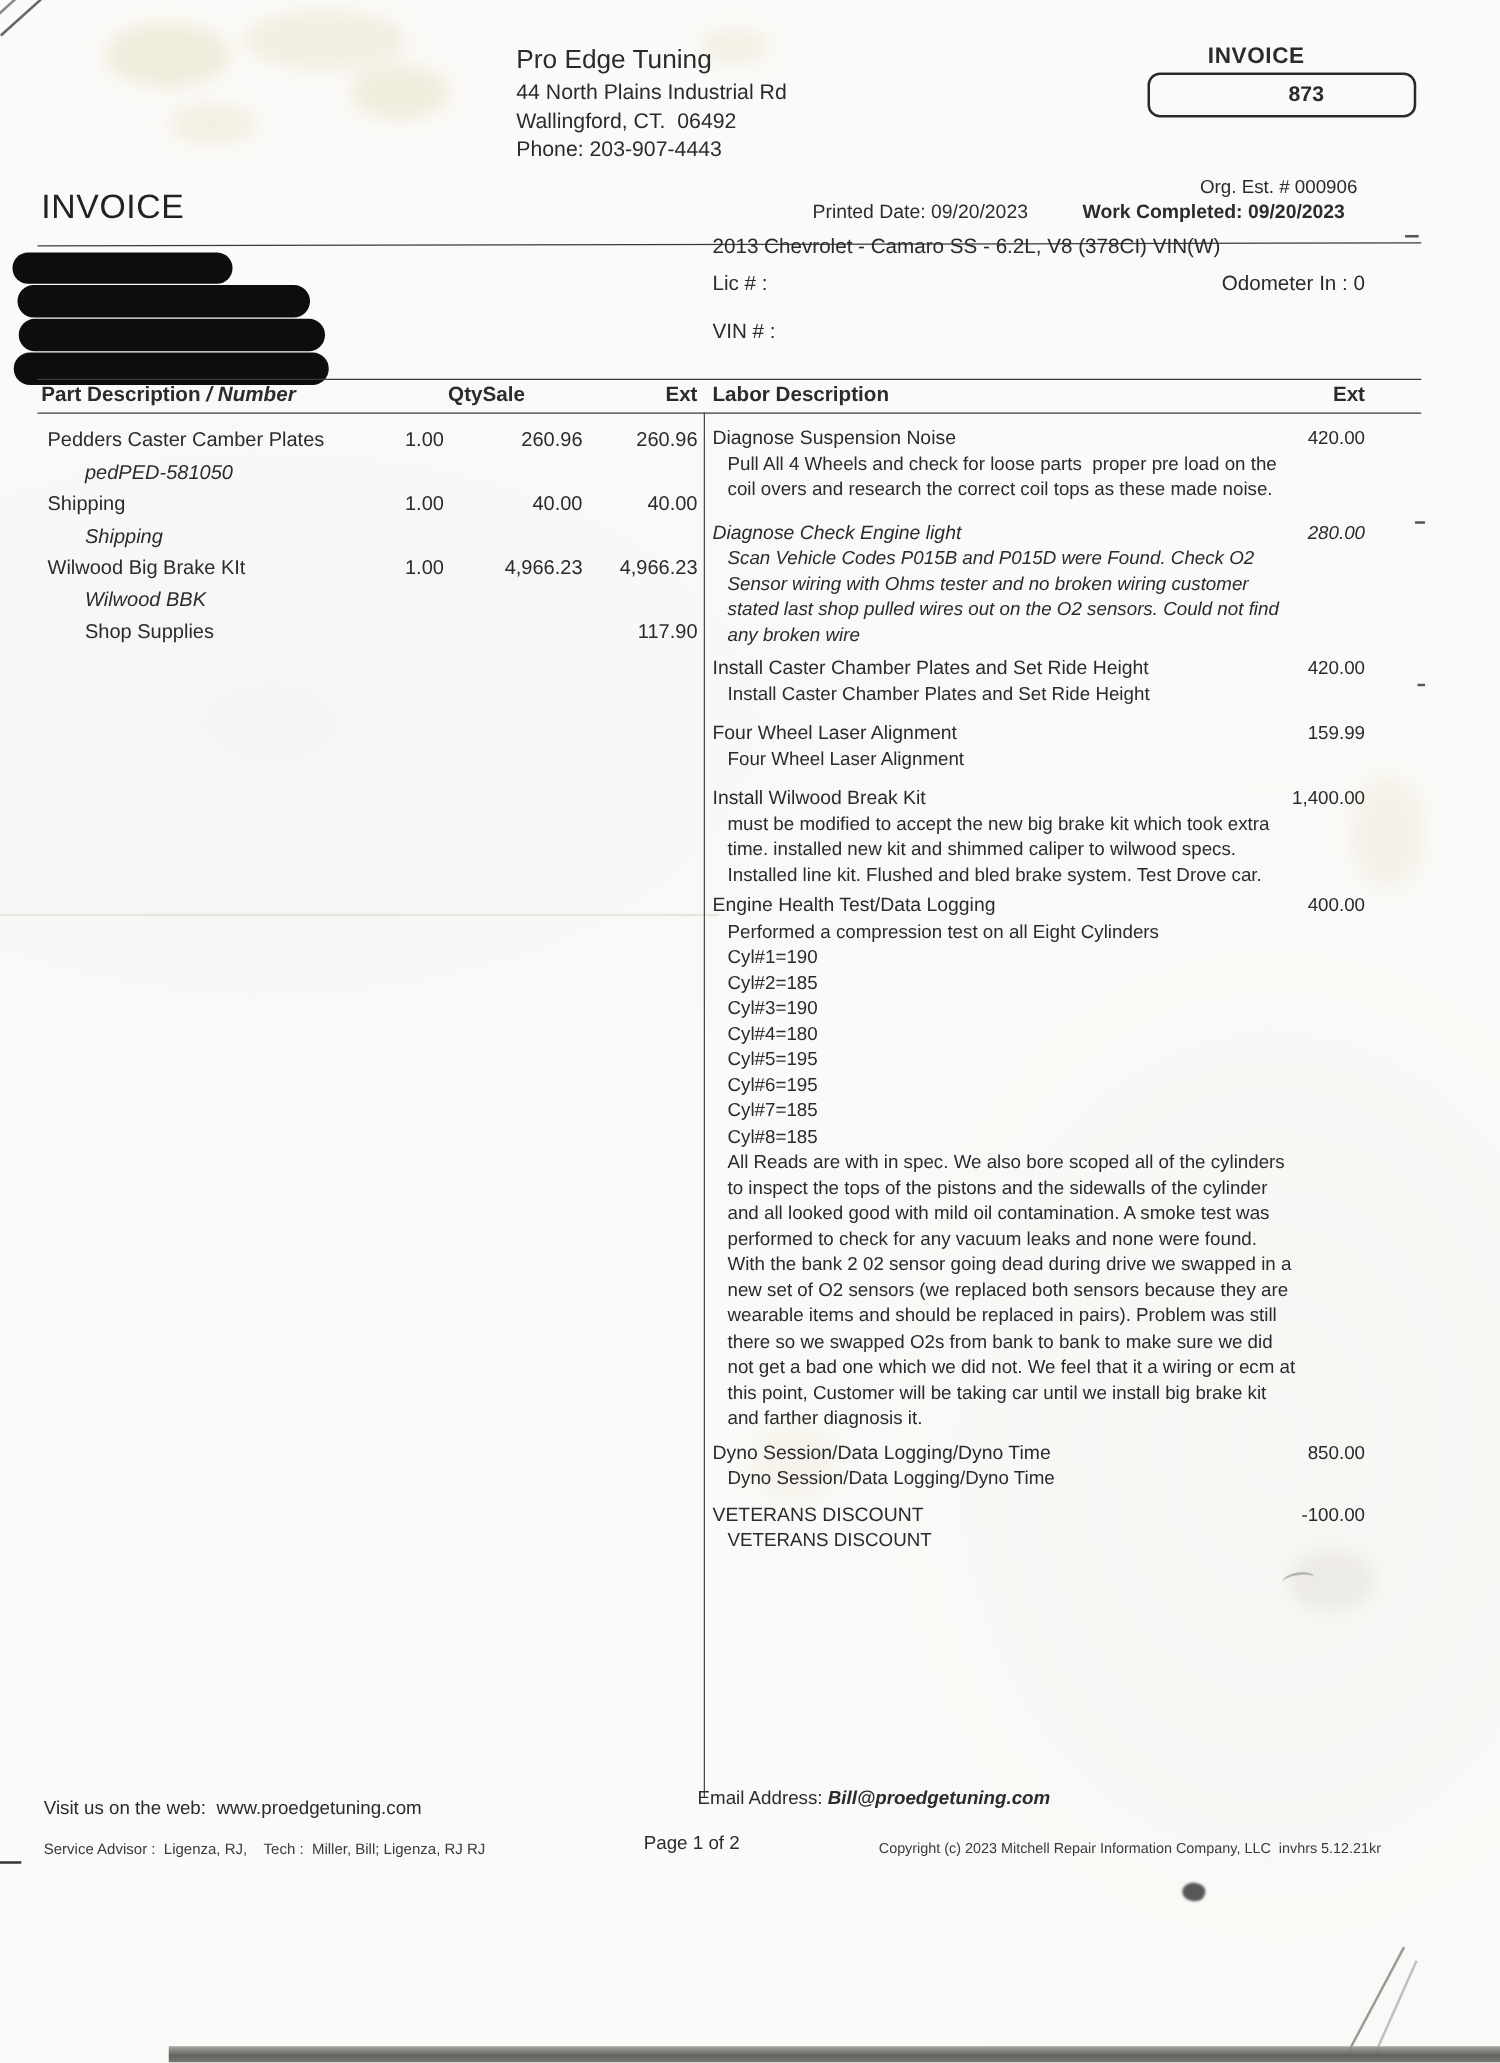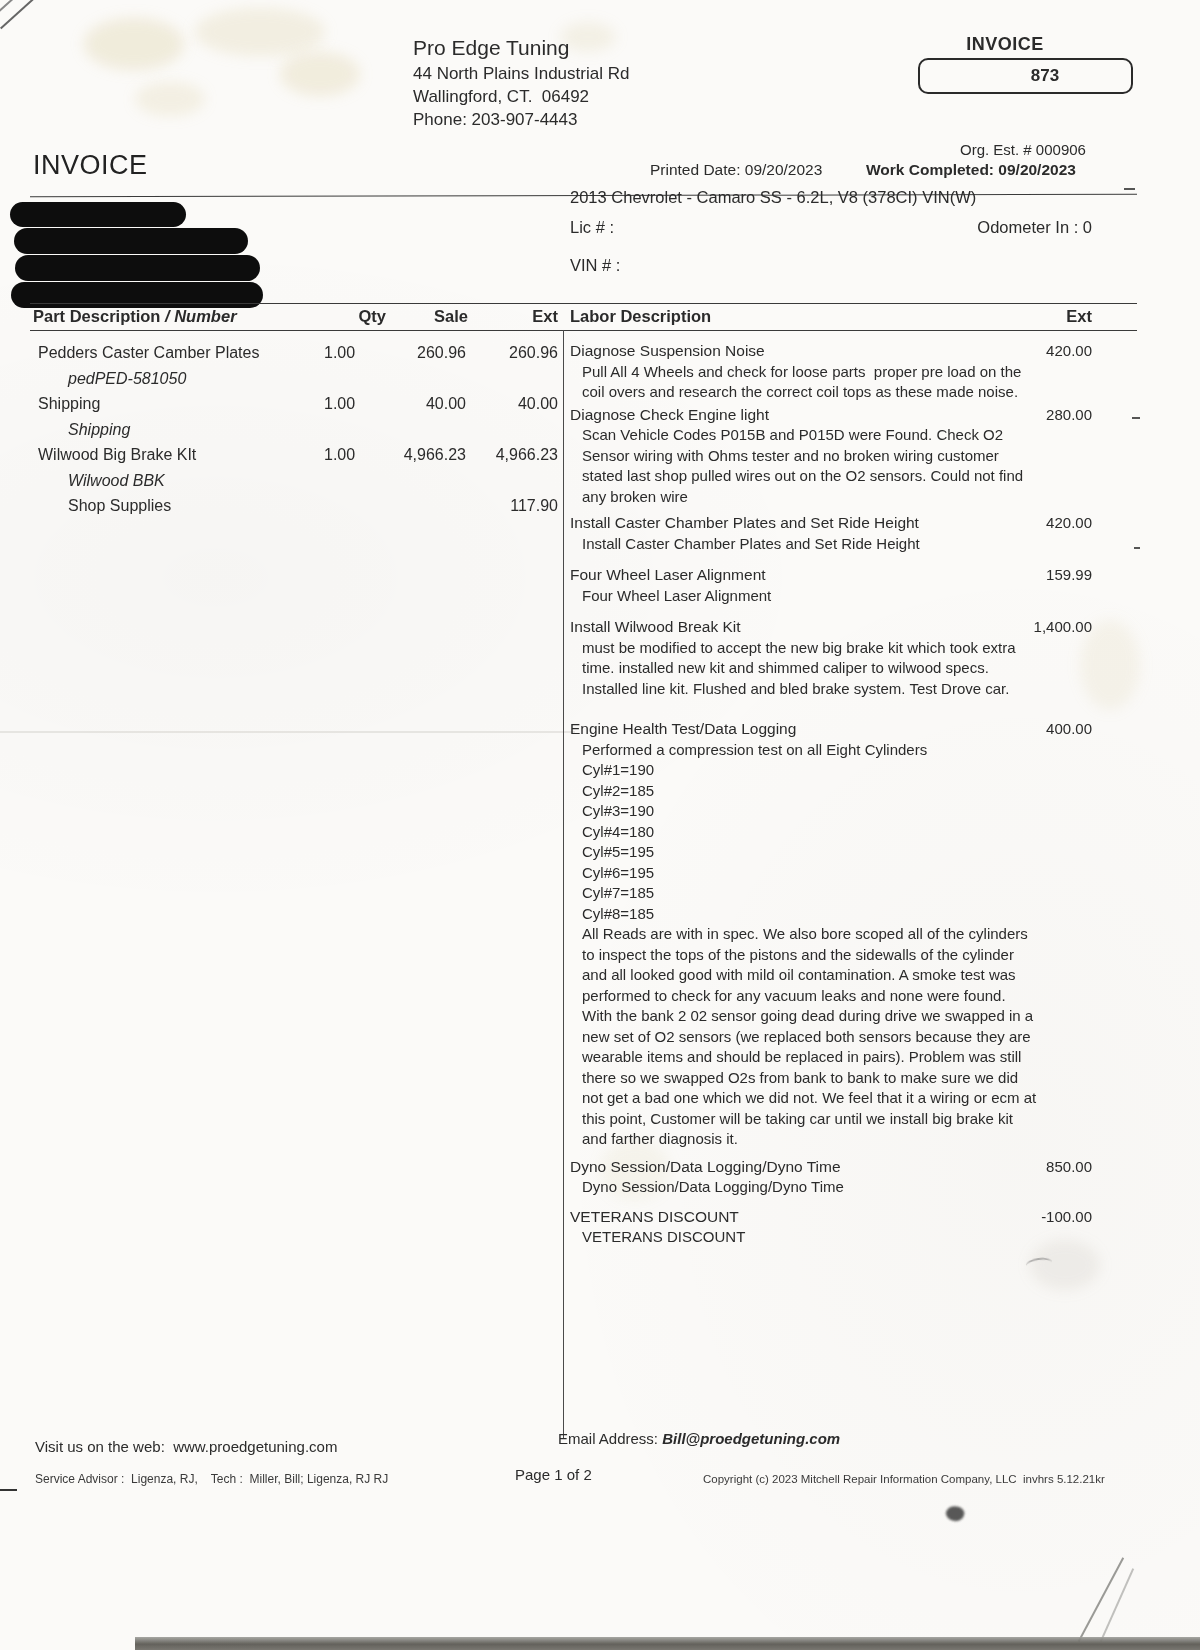--- a/index.html
+++ b/index.html
@@ -39,21 +39,21 @@
   .redact{background:#0d0d0d;border-radius:13px;position:absolute;}
   .r1{left:10px;top:202px;width:176px;height:25px;}
   .r2{left:14px;top:228px;width:234px;height:26px;}
   .r3{left:15px;top:255px;width:245px;height:26px;}
   .r4{left:11px;top:282px;width:252px;height:26px;}
 
   
   .th{font-size:16.5px;font-weight:bold;top:307px;}
   .th-part{left:33px;}
   .th-qty{left:326px;width:60px;text-align:right;}
-  .th-sale{left:386px;width:82px;text-align:right;}
+  .th-sale{left:386px;width:82px;text-align:left;}
   .th-ext{left:468px;width:90px;text-align:right;}
   .th-labor{left:570px;}
   .th-lext{left:1002px;width:90px;text-align:right;}
 
   .vdivider{left:563px;top:330px;width:1px;height:1108px;background:#4a4a4a;}
 
   
   .parts-col{left:38px;top:340px;width:520px;font-size:16px;line-height:25.5px;}
   .pline1{display:flex;}
   .p-name{flex:1;white-space:pre;}
@@ -210,21 +210,21 @@
 <div class="abs labor-col">
   <div class="lrow" style="margin-top: 0px;">
     <div class="ltitle">
       <span class="l-name">Diagnose Suspension Noise</span>
         <span class="l-ext">420.00</span>
     </div>
   <div class="lline">Pull All 4 Wheels and check for loose parts  proper pre load on the</div>
       <div class="lline">coil overs and research the correct coil tops as these made noise.</div>
     </div>
 
-  <div class="lrow" style="margin-top: 2px;">
+  <div class="lrow" style="margin-top: 14px; font-style: italic;">
     <div class="ltitle">
       <span class="l-name">Diagnose Check Engine light</span>
         <span class="l-ext">280.00</span>
     </div>
   <div class="lline">Scan Vehicle Codes P015B and P015D were Found. Check O2</div>
       <div class="lline">Sensor wiring with Ohms tester and no broken wiring customer</div>
       <div class="lline">stated last shop pulled wires out on the O2 sensors. Could not find</div>
       <div class="lline">any broken wire</div>
     </div>
 
@@ -247,21 +247,21 @@
   <div class="lrow" style="margin-top: 11px;">
     <div class="ltitle">
       <span class="l-name">Install Wilwood Break Kit</span>
         <span class="l-ext">1,400.00</span>
     </div>
       <div class="lline">must be modified to accept the new big brake kit which took extra</div>
       <div class="lline">time. installed new kit and shimmed caliper to wilwood specs.</div>
       <div class="lline">Installed line kit. Flushed and bled brake system. Test Drove car.</div>
     </div>
 
-  <div class="lrow" style="margin-top: 20px;">
+  <div class="lrow" style="margin-top: 4px;">
     <div class="ltitle">
       <span class="l-name">Engine Health Test/Data Logging</span>
         <span class="l-ext">400.00</span>
     </div>
   <div class="lline">Performed a compression test on all Eight Cylinders</div>
       <div class="lline">Cyl#1=190</div>
       <div class="lline">Cyl#2=185</div>
       <div class="lline">Cyl#3=190</div>
       <div class="lline">Cyl#4=180</div>
       <div class="lline">Cyl#5=195</div>

